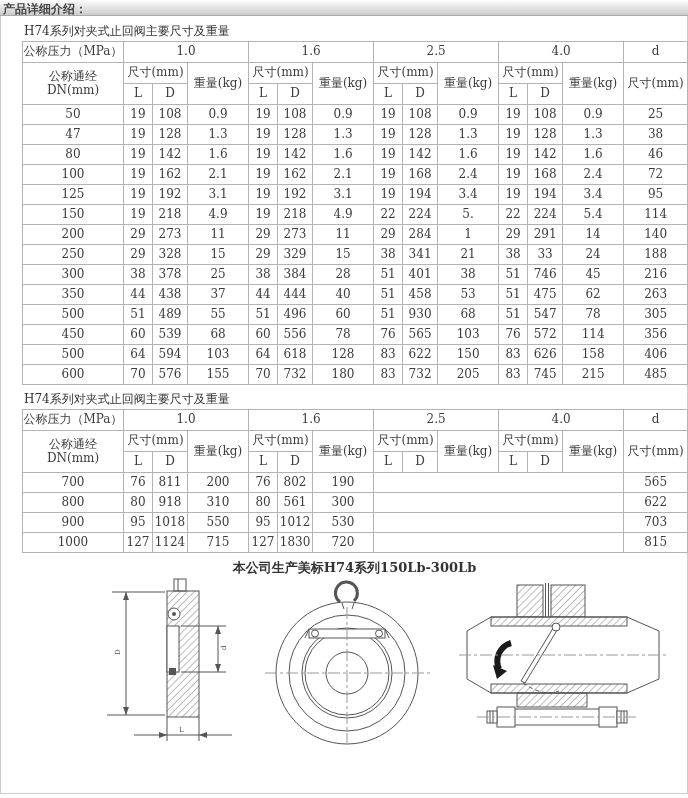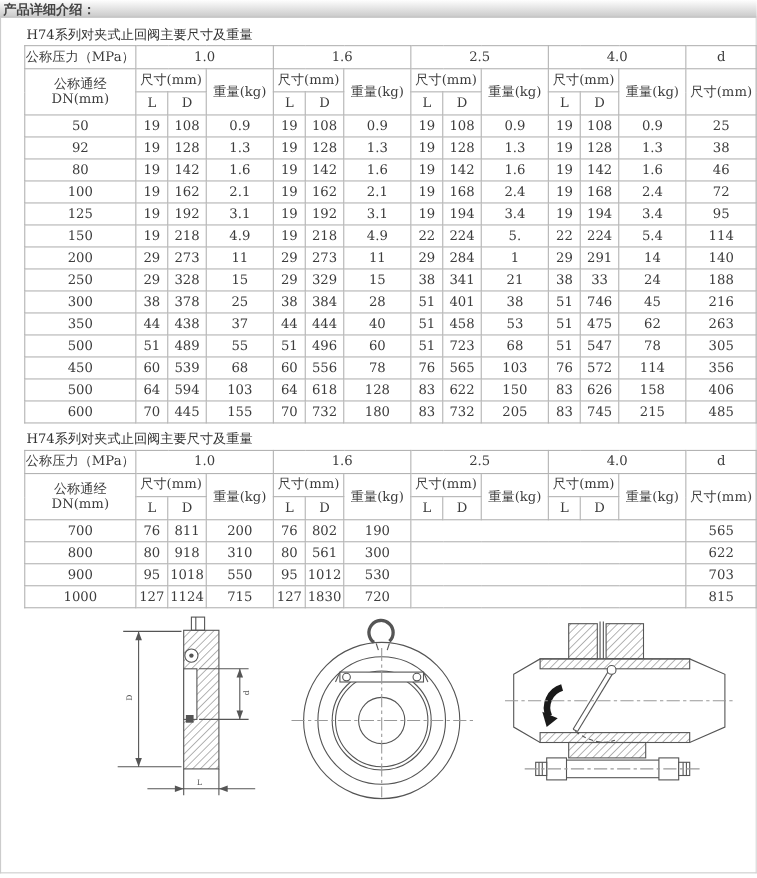--- a/index.html
+++ b/index.html
@@ -107,21 +107,21 @@
           <td>0.9</td>
           <td>19</td>
           <td>108</td>
           <td>0.9</td>
           <td>19</td>
           <td>108</td>
           <td>0.9</td>
           <td>25</td>
         </tr>
         <tr>
-          <td>92</td>
+          <td>47</td>
           <td>19</td>
           <td>128</td>
           <td>1.3</td>
           <td>19</td>
           <td>128</td>
           <td>1.3</td>
           <td>19</td>
           <td>128</td>
           <td>1.3</td>
           <td>19</td>
@@ -259,21 +259,21 @@
         </tr>
         <tr>
           <td>500</td>
           <td>51</td>
           <td>489</td>
           <td>55</td>
           <td>51</td>
           <td>496</td>
           <td>60</td>
           <td>51</td>
-          <td>723</td>
+          <td>930</td>
           <td>68</td>
           <td>51</td>
           <td>547</td>
           <td>78</td>
           <td>305</td>
         </tr>
         <tr>
           <td>450</td>
           <td>60</td>
           <td>539</td>
@@ -301,21 +301,21 @@
           <td>622</td>
           <td>150</td>
           <td>83</td>
           <td>626</td>
           <td>158</td>
           <td>406</td>
         </tr>
         <tr>
           <td>600</td>
           <td>70</td>
-          <td>445</td>
+          <td>576</td>
           <td>155</td>
           <td>70</td>
           <td>732</td>
           <td>180</td>
           <td>83</td>
           <td>732</td>
           <td>205</td>
           <td>83</td>
           <td>745</td>
           <td>215</td>
@@ -417,20 +417,21 @@
           <td>127</td>
           <td>1830</td>
           <td>720</td>
           <td colspan="6"></td>
           <td>815</td>
         </tr>
       </tbody>
   </table>
 
   <div class="figures">
+    <div class="fig-caption">本公司生产美标H74系列150Lb-300Lb</div>
 
     <div class="drawings">
 
       <svg class="fig1" width="185" height="168" viewBox="0 0 185 168">
         <defs>
           <pattern id="h1" width="5" height="5" patternUnits="userSpaceOnUse" patternTransform="rotate(45)">
             <line x1="0" y1="0" x2="0" y2="5" stroke="#777" stroke-width="1"></line>
           </pattern>
         </defs>
         <g stroke="#555" fill="none" stroke-width="1">

